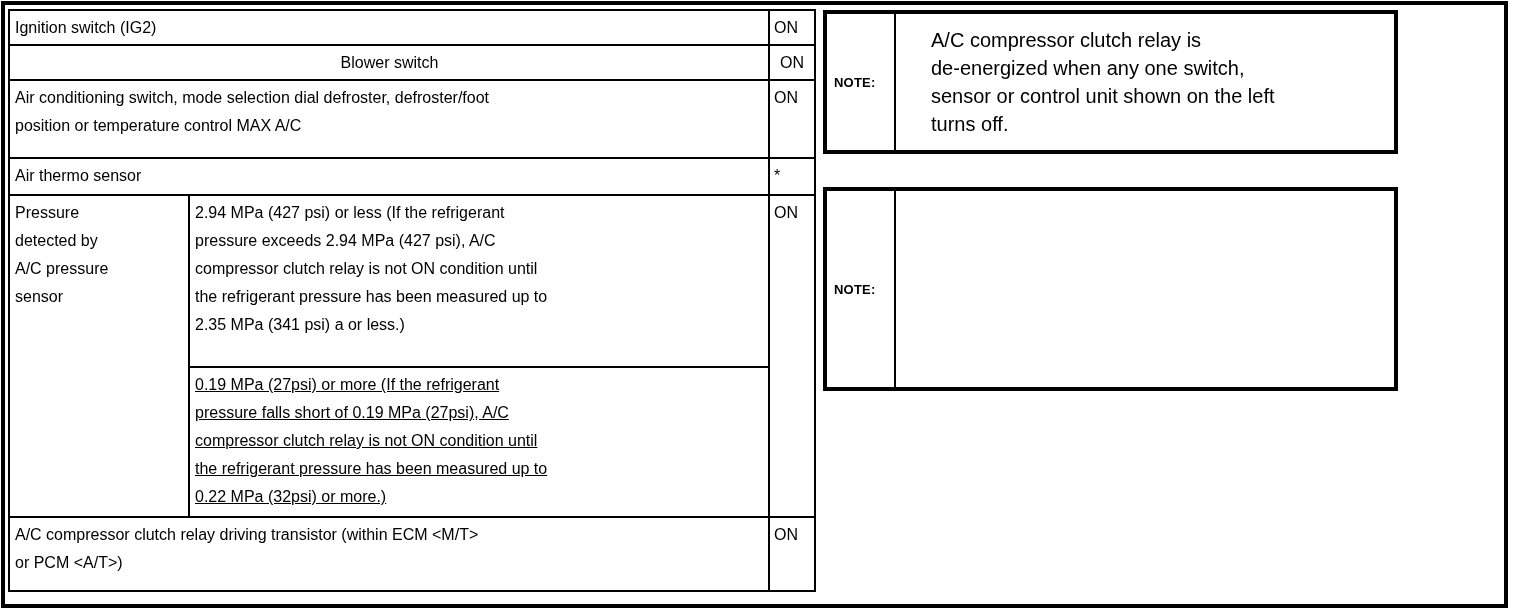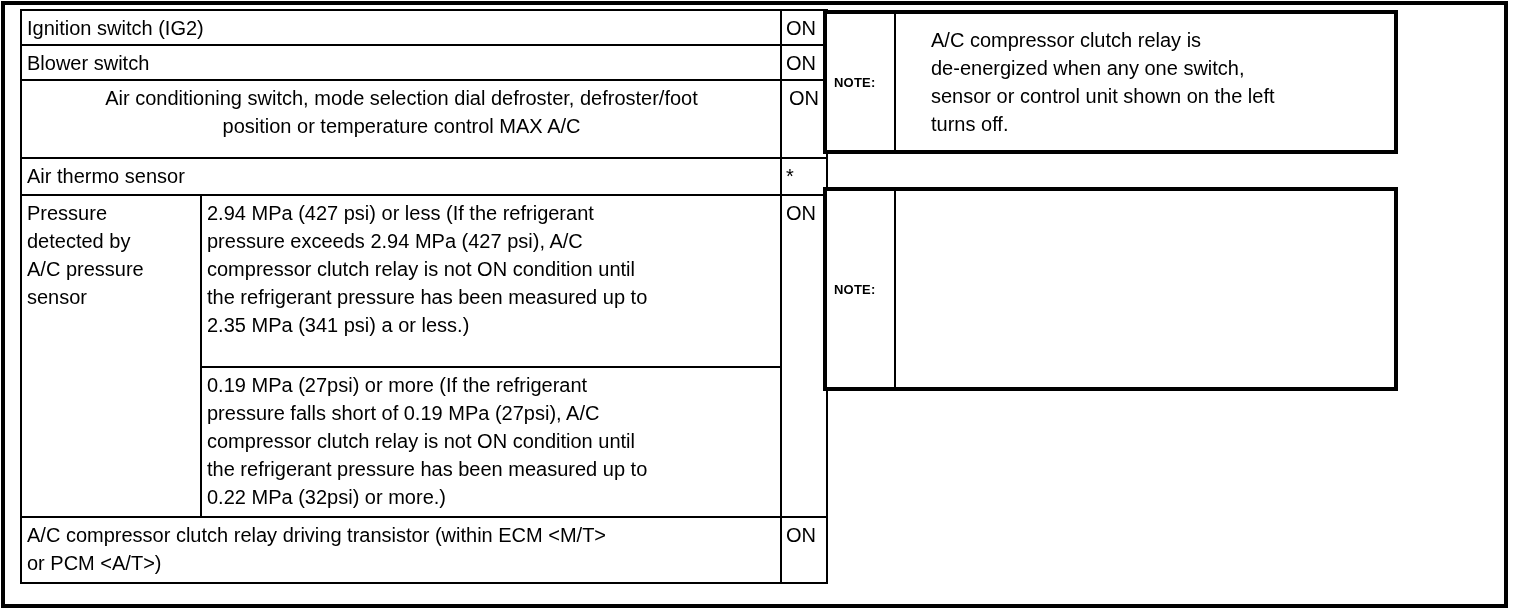--- a/index.html
+++ b/index.html
@@ -20,48 +20,48 @@
     position: absolute;
     left: 1px;
     top: 1px;
     right: 12px;
     bottom: 2px;
     border: 4px solid #000000;
   }
   
   .main-table {
     position: absolute;
-    left: 20px;
+    left: 8px;
     top: 9px;
     width: 806px;
     border-collapse: collapse;
     table-layout: fixed;
-    font-size: 20px;
+    font-size: 16px;
     line-height: 28px;
   }
   .main-table td {
     border: 2px solid #000000;
     vertical-align: top;
     padding: 3px 4px 2px 5px;
     overflow: hidden;
   }
   .main-table td.state-cell {
     padding-left: 4px;
   }
   .lines {
     white-space: pre-line;
     margin-left: 25px;
   }
   tr.r1 { height: 33px; }
-  tr.r2 { height: 23px; }
-  tr.r3 { height: 78px; text-align: center; }
+  tr.r2 { height: 23px; text-align: center; }
+  tr.r3 { height: 78px; }
   tr.r4 { height: 37px; padding-left: 12px; }
   tr.r5a { height: 172px; }
-  tr.r5b { height: 150px; }
-  tr.r6 { height: 66px; }
+  tr.r5b { height: 150px; text-decoration: underline; }
+  tr.r6 { height: 74px; }
   
   .note {
     position: absolute;
     left: 823px;
     width: 575px;
     border: 4px solid #000000;
     background: #ffffff;
     display: flex;
     box-sizing: border-box;
   }

